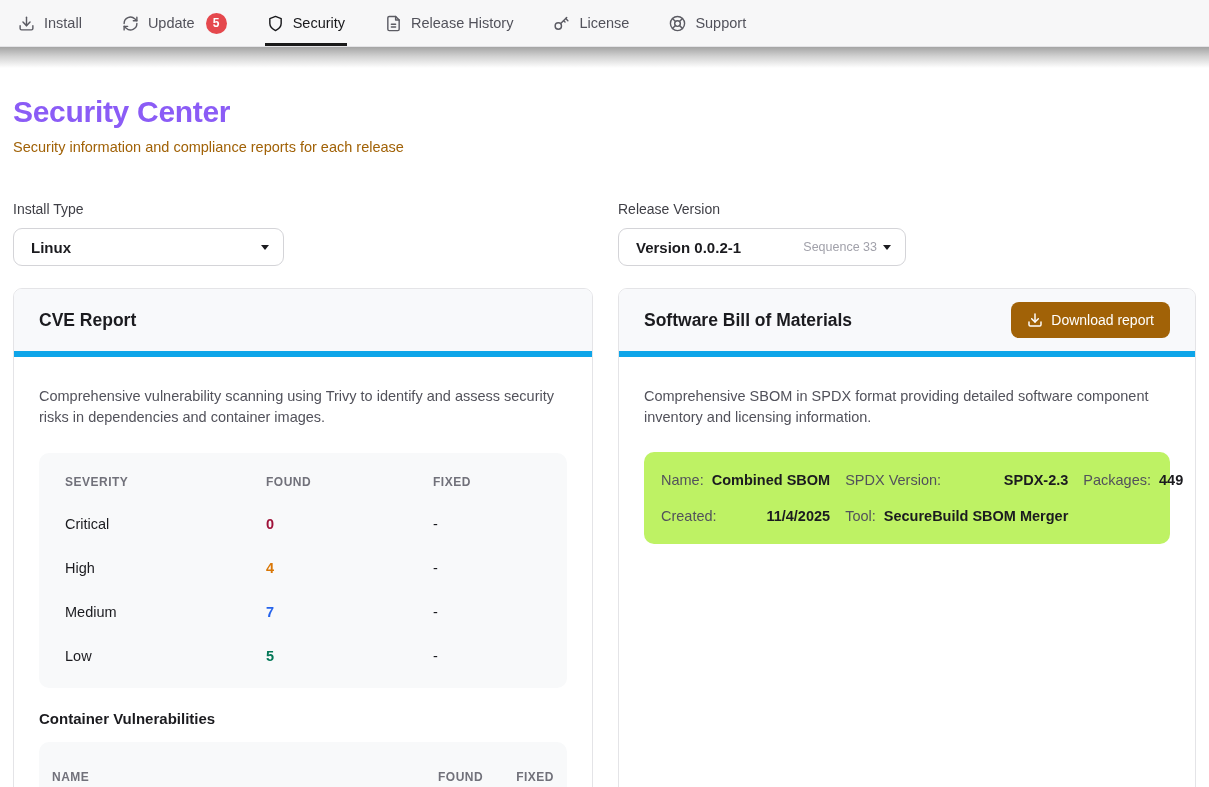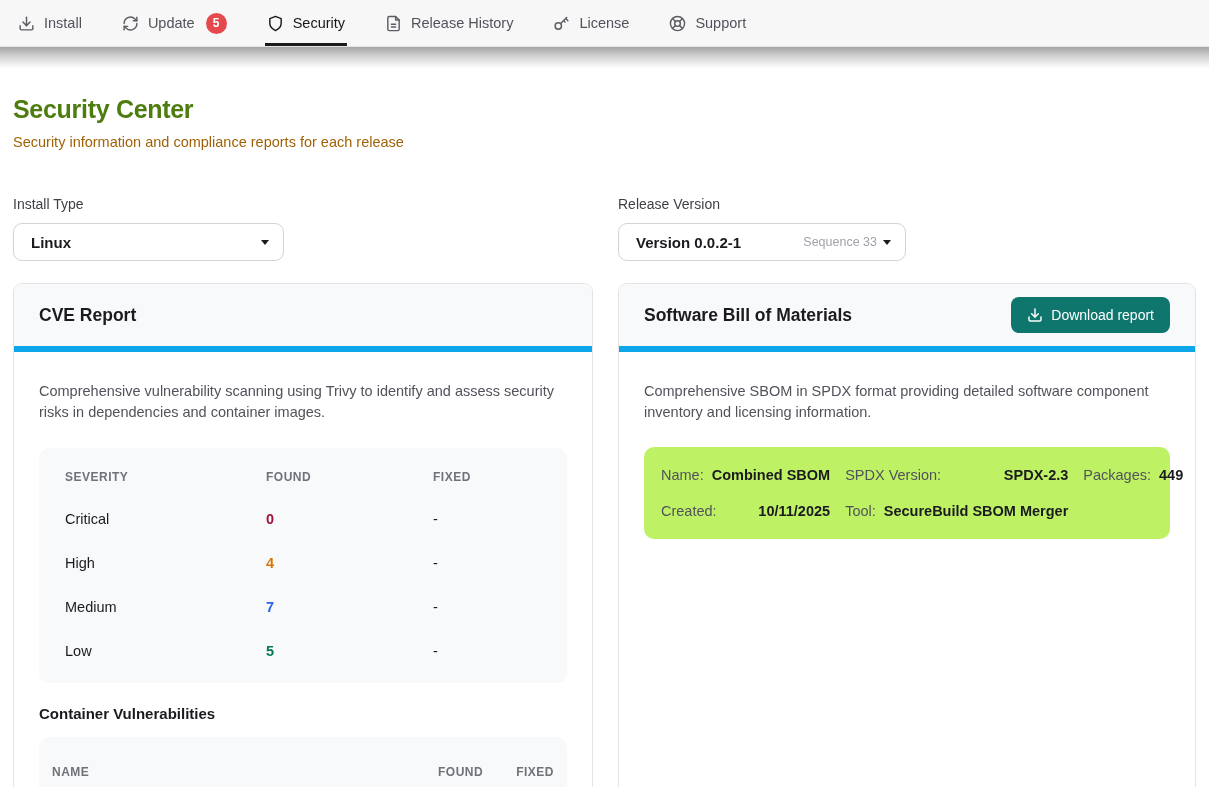--- a/index.html
+++ b/index.html
@@ -50,21 +50,21 @@
     margin-left: 2px;
   }
 
   .scroll-shade {
     height: 21px;
     background: linear-gradient(to bottom, #a4a4a4 0%, #d2d2d2 45%, #ffffff 100%);
   }
 
   
   .page { padding: 0 13px; }
-  .page-title { font-size: 25px; font-weight: 800; letter-spacing: -0.3px; margin-top: 27px; color: #4d7c0f; }
+  .page-title { font-size: 30px; font-weight: 800; letter-spacing: -0.3px; margin-top: 27px; color: #8b5cf6; }
   .page-subtitle { font-size: 14.5px; color: #a16207; margin-top: 10px; }
 
   .cols { display: grid; grid-template-columns: 580px 578px; column-gap: 25px; }
 
   
   .filters { margin-top: 46px; }
   .filter-label { font-size: 14px; color: #3f3f46; margin-bottom: 11px; }
   .select {
     height: 38px;
     background: #fff;
@@ -319,21 +319,21 @@
           <span class="th">NAME</span>
           <span class="th">FOUND</span>
           <span class="th">FIXED</span>
         </div>
       </div>
     </section>
 
     <section class="card">
       <div class="card-header">
         <span class="card-title">Software Bill of Materials</span>
-        <button class="btn-download" style="background: #0f766e;">
+        <button class="btn-download" style="background: #a16207;">
           <span class="ic">
             <svg viewBox="0 0 24 24" fill="none" stroke="currentColor" stroke-width="2.2" stroke-linecap="round" stroke-linejoin="round">
                 <path d="M21 15v4a2 2 0 0 1-2 2H5a2 2 0 0 1-2-2v-4"></path>
                 <polyline points="7 10 12 15 17 10"></polyline>
                 <line x1="12" y1="3" x2="12" y2="15"></line>
               </svg>
           </span>
           <span>Download report</span>
         </button>
       </div>
@@ -352,21 +352,21 @@
           <div class="info-cell">
             <span class="info-label">Packages:</span>
             <span class="info-value">449</span>
           </div>
           <div class="info-cell">
             <span class="info-label">Files:</span>
             <span class="info-value">870</span>
           </div>
           <div class="info-cell">
             <span class="info-label">Created:</span>
-            <span class="info-value">10/11/2025</span>
+            <span class="info-value">11/4/2025</span>
           </div>
           <div class="info-cell">
             <span class="info-label">Tool:</span>
             <span class="info-value">SecureBuild SBOM Merger</span>
           </div>
         </div>
       </div>
     </section>
 
   </div>

